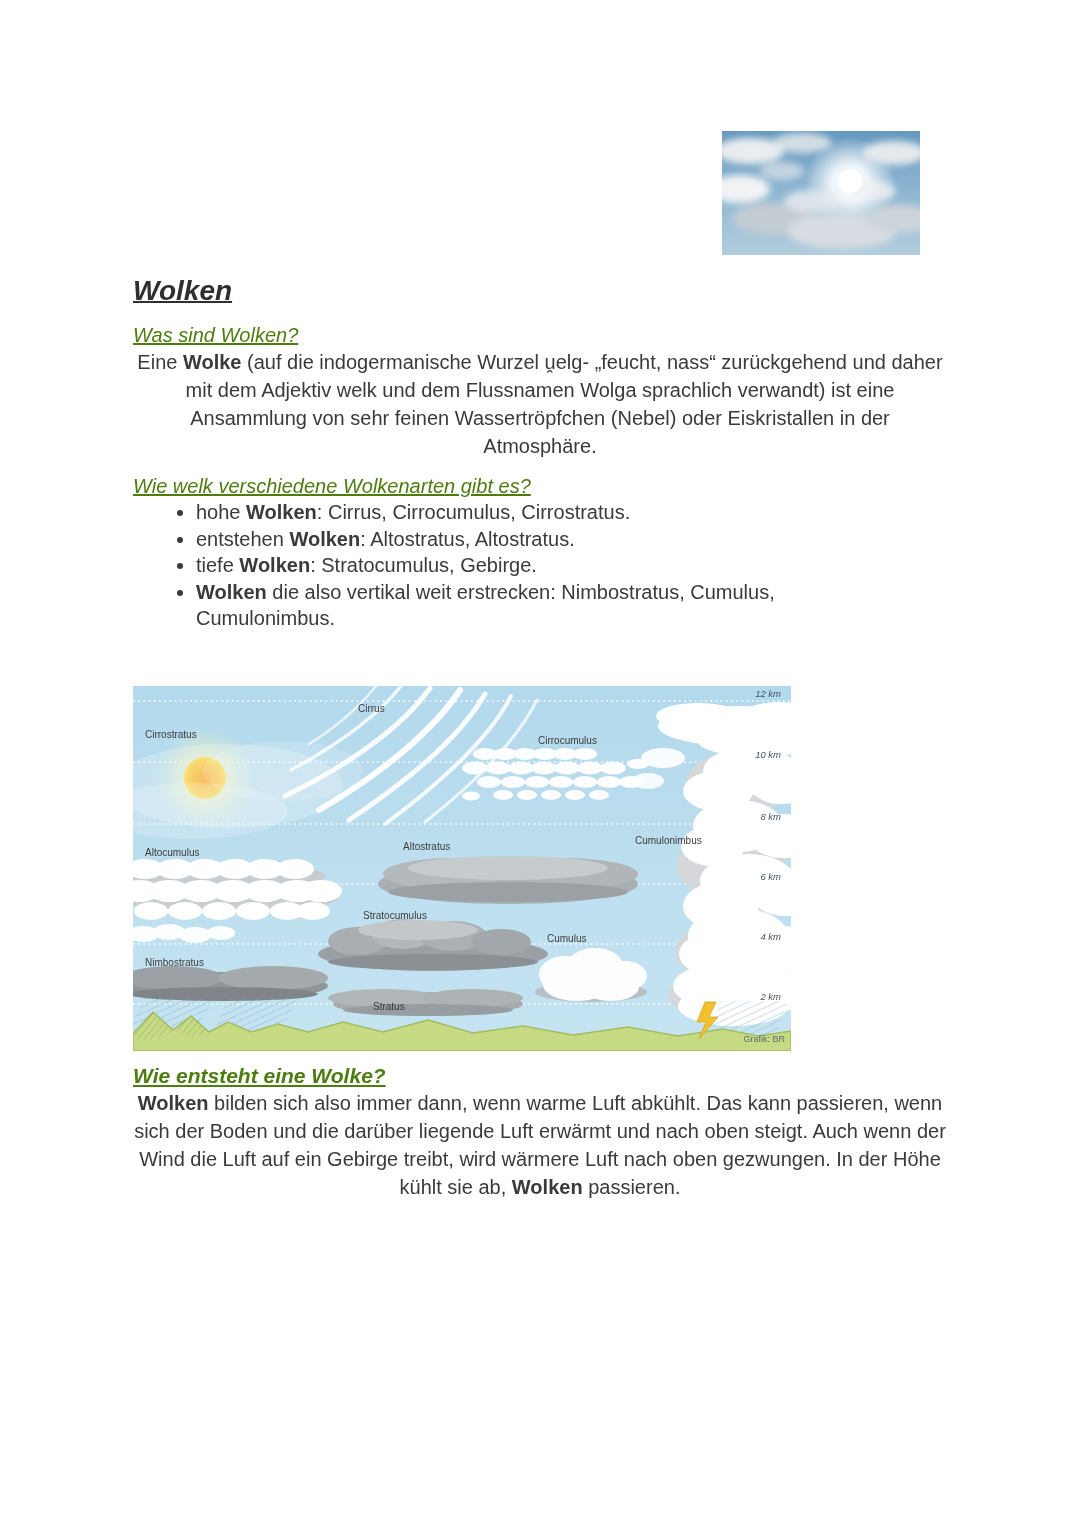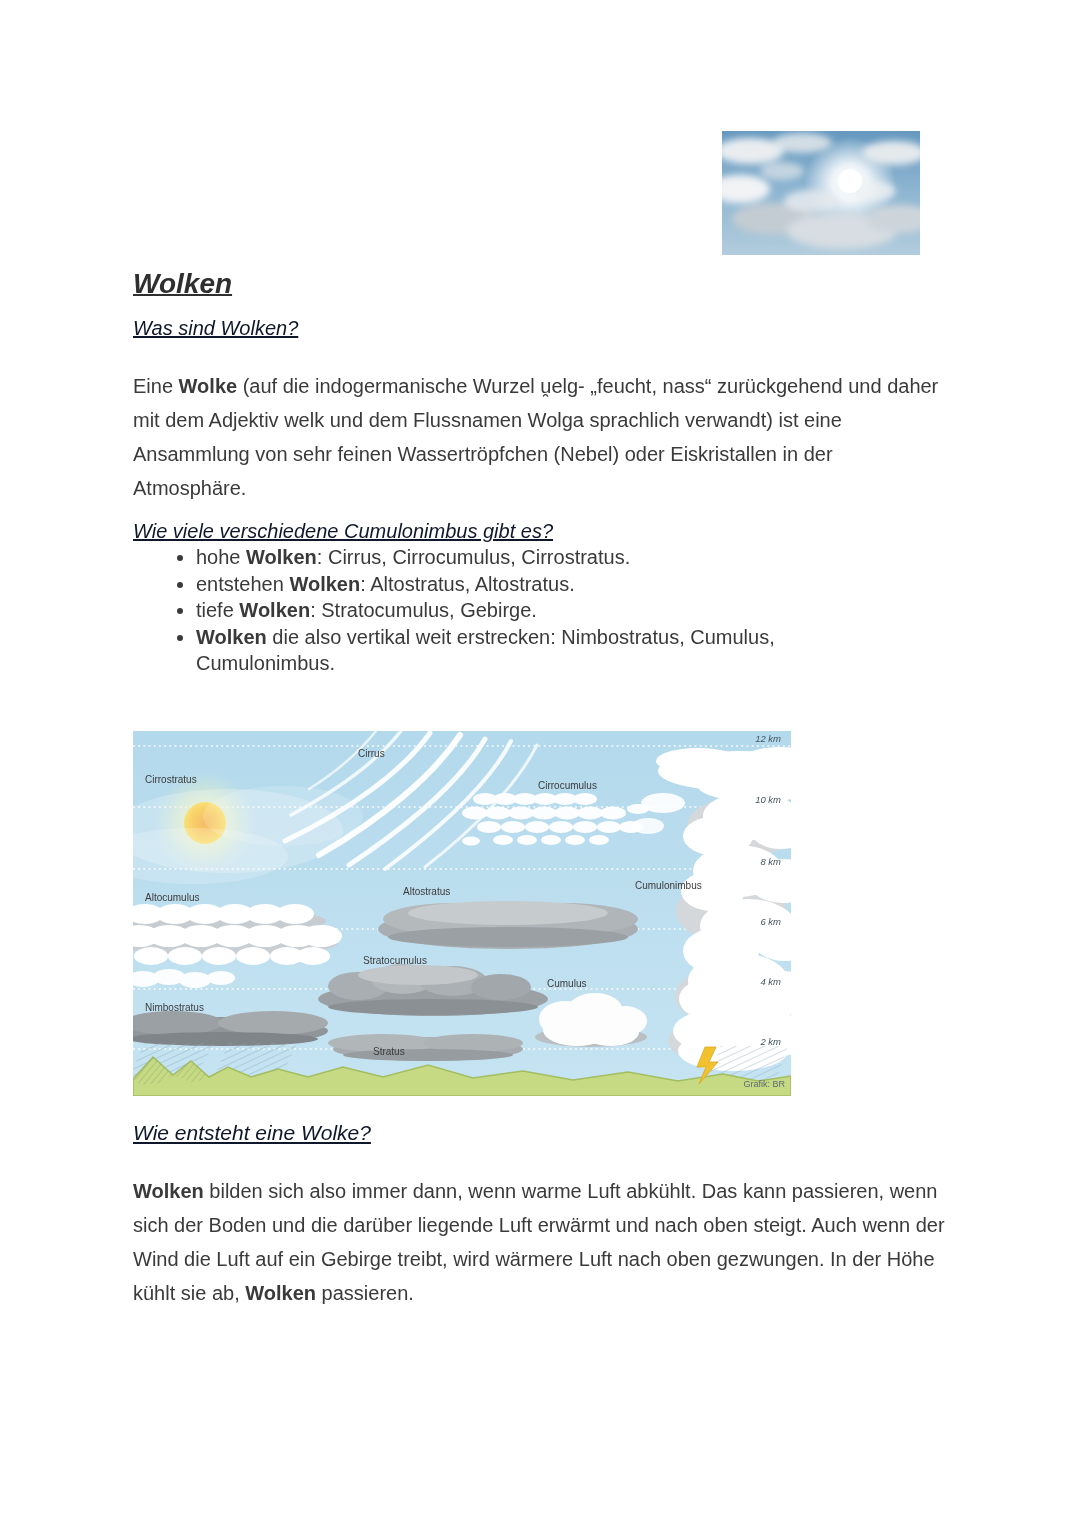--- a/index.html
+++ b/index.html
@@ -10,37 +10,37 @@
     color: #3a3a3a;
   }
   .page { position: absolute; inset: 0; background: #ffffff; overflow: hidden; }
 
   .photo {
     position: absolute; left: 722px; top: 131px;
     width: 198px; height: 124px; overflow: hidden;
   }
   .photo svg { display: block; }
 
-  .content { position: absolute; left: 133px; top: 0; width: 814px; }
+  .content { position: absolute; left: 133px; top: 7px; width: 814px; }
 
   h1.title {
     margin-top: 266px;
     font-size: 28px; font-weight: bold; font-style: italic;
     text-decoration: underline; text-decoration-thickness: 2px;
     color: #2f2f2f; line-height: 36px;
   }
   h2.sub {
     margin-top: 13px;
     font-size: 20px; font-weight: normal; font-style: italic;
     text-decoration: underline;
-    color: #0f172a; line-height: 26px;
-  }
-  h2.sub.strong { font-weight: normal; font-size: 21px; margin-top: 24px; }
-
-  p.body-text { margin-top: 28px; font-size: 20px; line-height: 34px; }
+    color: #4d7c0f; line-height: 26px;
+  }
+  h2.sub.strong { font-weight: bold; font-size: 21px; margin-top: 12px; }
+
+  p.body-text { margin-top: 0; font-size: 20px; line-height: 28px; text-align: center; }
   .b { font-weight: bold; }
 
   ul.cloud-list { padding-left: 63px; }
   ul.cloud-list li { font-size: 20px; line-height: 26.5px; max-width: 630px; }
 
   .diagram { margin-top: 54px; width: 658px; height: 365px; }
   .diagram svg { display: block; }
   svg text {
     font-family: "Liberation Sans", sans-serif;
     font-size: 10px; fill: #3c3c3c;
@@ -89,21 +89,21 @@
   </div>
 
   <div class="content">
 
     <h1 class="title">Wolken</h1>
 
     <h2 class="sub">Was sind Wolken?</h2>
 
     <p class="body-text"><span>Eine </span><span class="b">Wolke</span><span> (auf die indogermanische Wurzel u̯elg- „feucht, nass“ zurückgehend und daher mit dem Adjektiv welk und dem Flussnamen Wolga sprachlich verwandt) ist eine Ansammlung von sehr feinen Wassertröpfchen (Nebel) oder Eiskristallen in der Atmosphäre.</span></p>
 
-    <h2 class="sub">Wie viele verschiedene Cumulonimbus gibt es?</h2>
+    <h2 class="sub">Wie welk verschiedene Wolkenarten gibt es?</h2>
 
     <ul class="cloud-list">
       <li><span>hohe </span><span class="b">Wolken</span><span>: Cirrus, Cirrocumulus, Cirrostratus.</span></li>
       <li><span>entstehen </span><span class="b">Wolken</span><span>: Altostratus, Altostratus.</span></li>
       <li><span>tiefe </span><span class="b">Wolken</span><span>: Stratocumulus, Gebirge.</span></li>
       <li><span></span><span class="b">Wolken</span><span> die also vertikal weit erstrecken: Nimbostratus, Cumulus, Cumulonimbus.</span></li>
     </ul>
 
     <div class="diagram">
       <svg viewBox="0 0 658 365" width="658" height="365">

